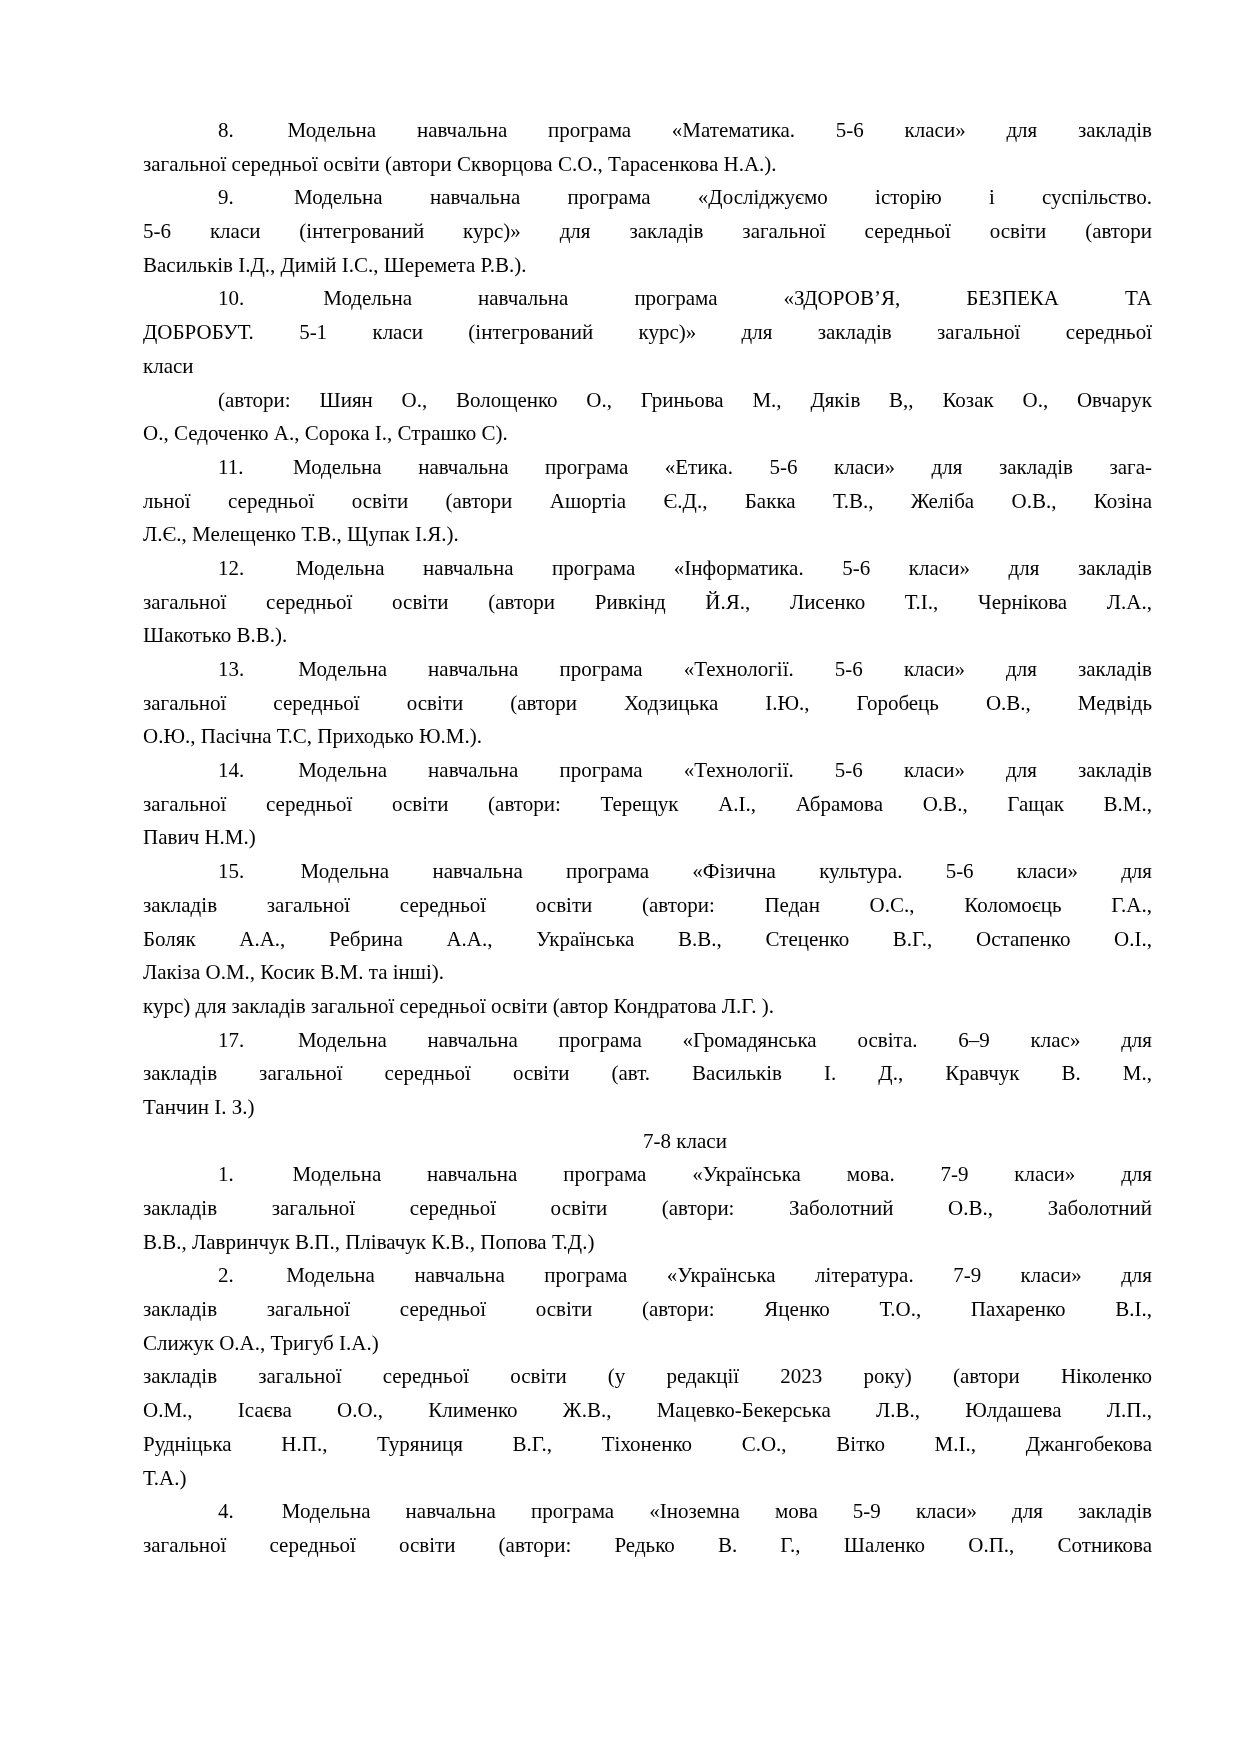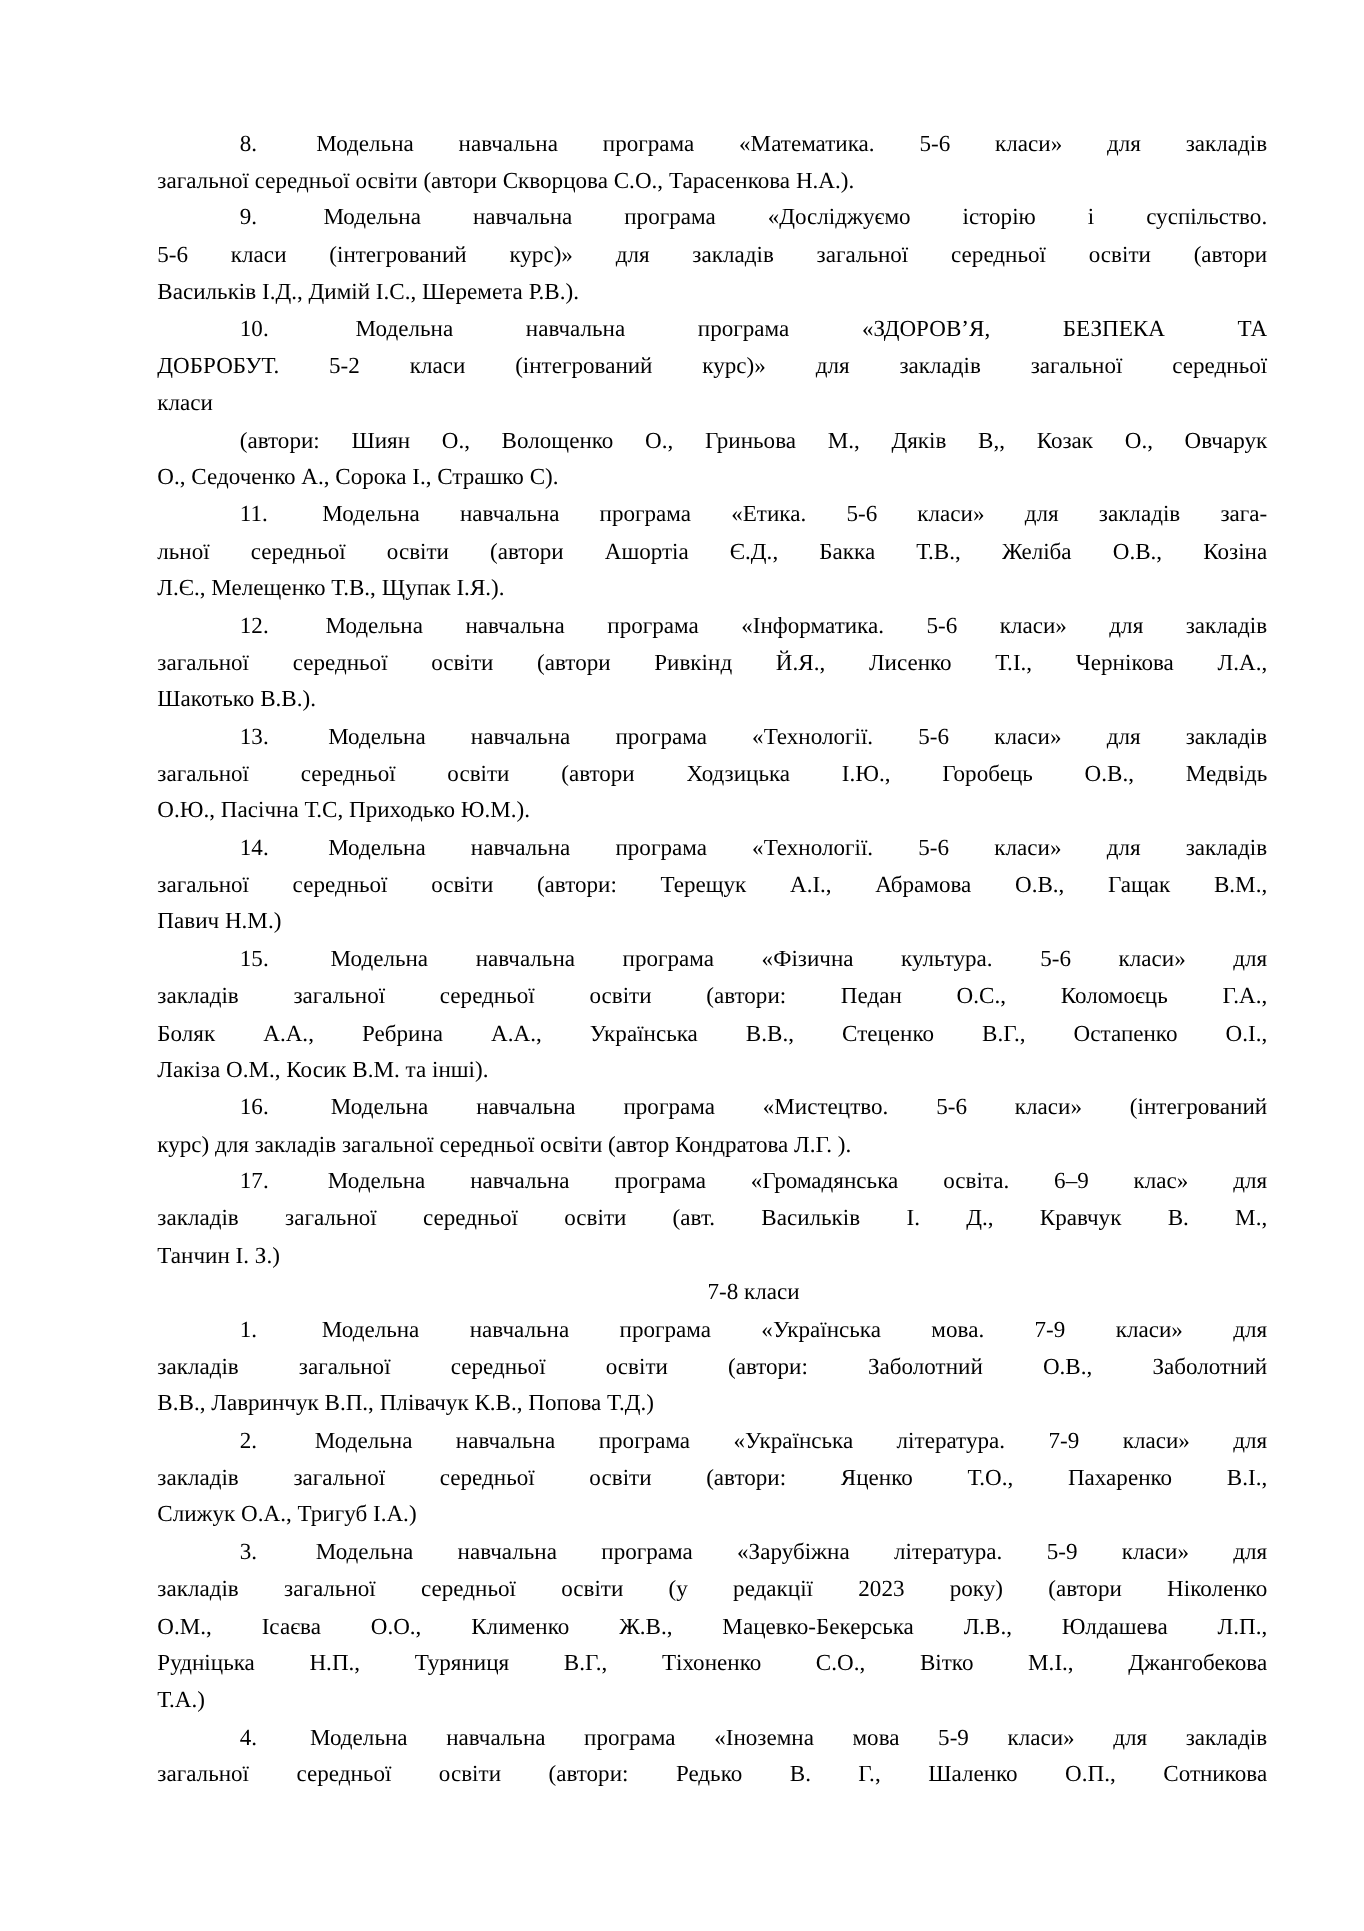--- a/index.html
+++ b/index.html
@@ -51,52 +51,50 @@
 </head>
 <body style="background: rgb(255, 255, 255); color: rgb(0, 0, 0);">
 
 <div class="doc-text">
     <div class="line first"><span class="num">8.</span><span class="tab"></span> Модельна навчальна програма «Математика. 5-6 класи» для закладів</div>
     <div class="line last">загальної середньої освіти (автори Скворцова С.О., Тарасенкова Н.А.).</div>
     <div class="line first"><span class="num">9.</span><span class="tab"></span> Модельна навчальна програма «Досліджуємо історію і суспільство.</div>
     <div class="line">5-6 класи (інтегрований курс)» для закладів загальної середньої освіти (автори</div>
     <div class="line last">Васильків І.Д., Димій І.С., Шеремета Р.В.).</div>
     <div class="line first"><span class="num">10.</span><span class="tab"></span> Модельна навчальна програма «ЗДОРОВ’Я, БЕЗПЕКА ТА</div>
-    <div class="line">ДОБРОБУТ. 5-2 класи (інтегрований курс)» для закладів загальної середньої</div>
+    <div class="line">ДОБРОБУТ. 5-1 класи (інтегрований курс)» для закладів загальної середньої</div>
     <div class="line last">класи</div>
     <div class="line first">(автори: Шиян О., Волощенко О., Гриньова М., Дяків В,, Козак О., Овчарук</div>
     <div class="line last">О., Седоченко А., Сорока І., Страшко С).</div>
     <div class="line first"><span class="num">11.</span><span class="tab"></span> Модельна навчальна програма «Етика. 5-6 класи» для закладів зага-</div>
     <div class="line">льної середньої освіти (автори Ашортіа Є.Д., Бакка Т.В., Желіба О.В., Козіна</div>
     <div class="line last">Л.Є., Мелещенко Т.В., Щупак І.Я.).</div>
     <div class="line first"><span class="num">12.</span><span class="tab"></span> Модельна навчальна програма «Інформатика. 5-6 класи» для закладів</div>
     <div class="line">загальної середньої освіти (автори Ривкінд Й.Я., Лисенко Т.І., Чернікова Л.А.,</div>
     <div class="line last">Шакотько В.В.).</div>
     <div class="line first"><span class="num">13.</span><span class="tab"></span> Модельна навчальна програма «Технології. 5-6 класи» для закладів</div>
     <div class="line">загальної середньої освіти (автори Ходзицька І.Ю., Горобець О.В., Медвідь</div>
     <div class="line last">О.Ю., Пасічна Т.С, Приходько Ю.М.).</div>
     <div class="line first"><span class="num">14.</span><span class="tab"></span> Модельна навчальна програма «Технології. 5-6 класи» для закладів</div>
     <div class="line">загальної середньої освіти (автори: Терещук А.І., Абрамова О.В., Гащак В.М.,</div>
     <div class="line last">Павич Н.М.)</div>
     <div class="line first"><span class="num">15.</span><span class="tab"></span> Модельна навчальна програма «Фізична культура. 5-6 класи» для</div>
     <div class="line">закладів загальної середньої освіти (автори: Педан О.С., Коломоєць Г.А.,</div>
     <div class="line">Боляк А.А., Ребрина А.А., Українська В.В., Стеценко В.Г., Остапенко О.І.,</div>
     <div class="line last">Лакіза О.М., Косик В.М. та інші).</div>
-    <div class="line first"><span class="num">16.</span><span class="tab"></span> Модельна навчальна програма «Мистецтво. 5-6 класи» (інтегрований</div>
     <div class="line last">курс) для закладів загальної середньої освіти (автор Кондратова Л.Г. ).</div>
     <div class="line first"><span class="num">17.</span><span class="tab"></span> Модельна навчальна програма «Громадянська освіта. 6–9 клас» для</div>
     <div class="line">закладів загальної середньої освіти (авт. Васильків І. Д., Кравчук В. М.,</div>
     <div class="line last">Танчин І. З.)</div>
     <div class="line heading">7-8 класи</div>
     <div class="line first"><span class="num">1.</span><span class="tab"></span> Модельна навчальна програма «Українська мова. 7-9 класи» для</div>
     <div class="line">закладів загальної середньої освіти (автори: Заболотний О.В., Заболотний</div>
     <div class="line last">В.В., Лавринчук В.П., Плівачук К.В., Попова Т.Д.)</div>
     <div class="line first"><span class="num">2.</span><span class="tab"></span> Модельна навчальна програма «Українська література. 7-9 класи» для</div>
     <div class="line">закладів загальної середньої освіти (автори: Яценко Т.О., Пахаренко В.І.,</div>
     <div class="line last">Слижук О.А., Тригуб І.А.)</div>
-    <div class="line first"><span class="num">3.</span><span class="tab"></span> Модельна навчальна програма «Зарубіжна література. 5-9 класи» для</div>
     <div class="line">закладів загальної середньої освіти (у редакції 2023 року) (автори Ніколенко</div>
     <div class="line">О.М., Ісаєва О.О., Клименко Ж.В., Мацевко-Бекерська Л.В., Юлдашева Л.П.,</div>
     <div class="line">Рудніцька Н.П., Туряниця В.Г., Тіхоненко С.О., Вітко М.І., Джангобекова</div>
     <div class="line last">Т.А.)</div>
     <div class="line first"><span class="num">4.</span><span class="tab"></span> Модельна навчальна програма «Іноземна мова 5-9 класи» для закладів</div>
     <div class="line">загальної середньої освіти (автори: Редько В. Г., Шаленко О.П., Сотникова</div>
   </div>
 
 </body></html>

